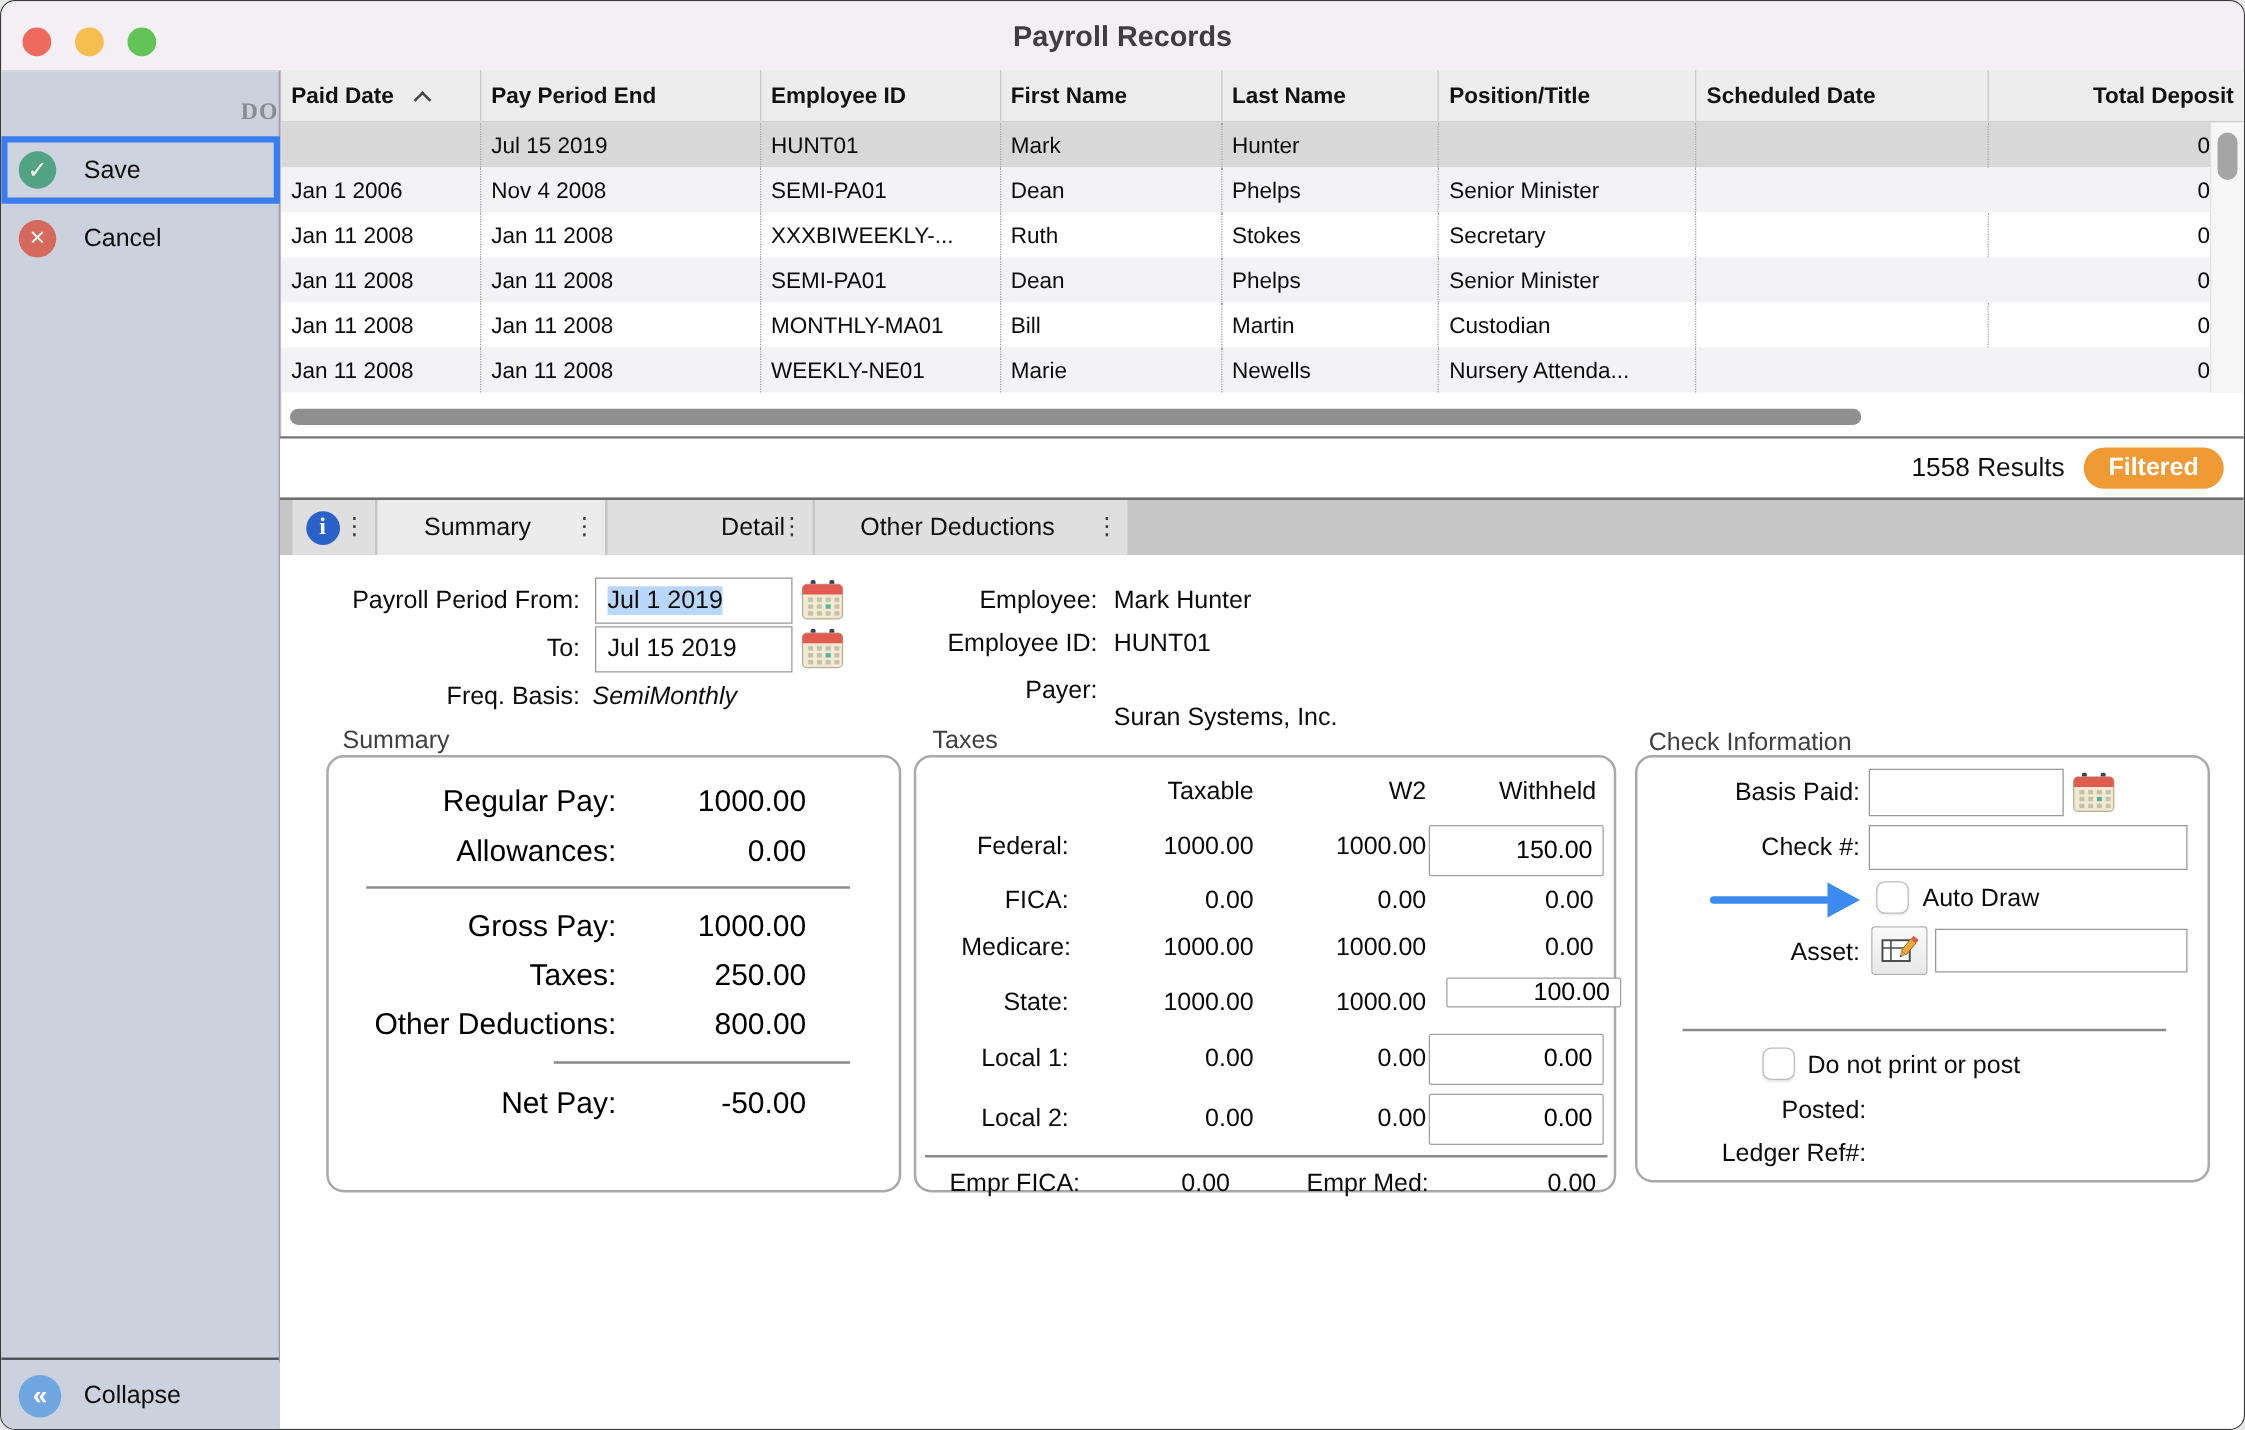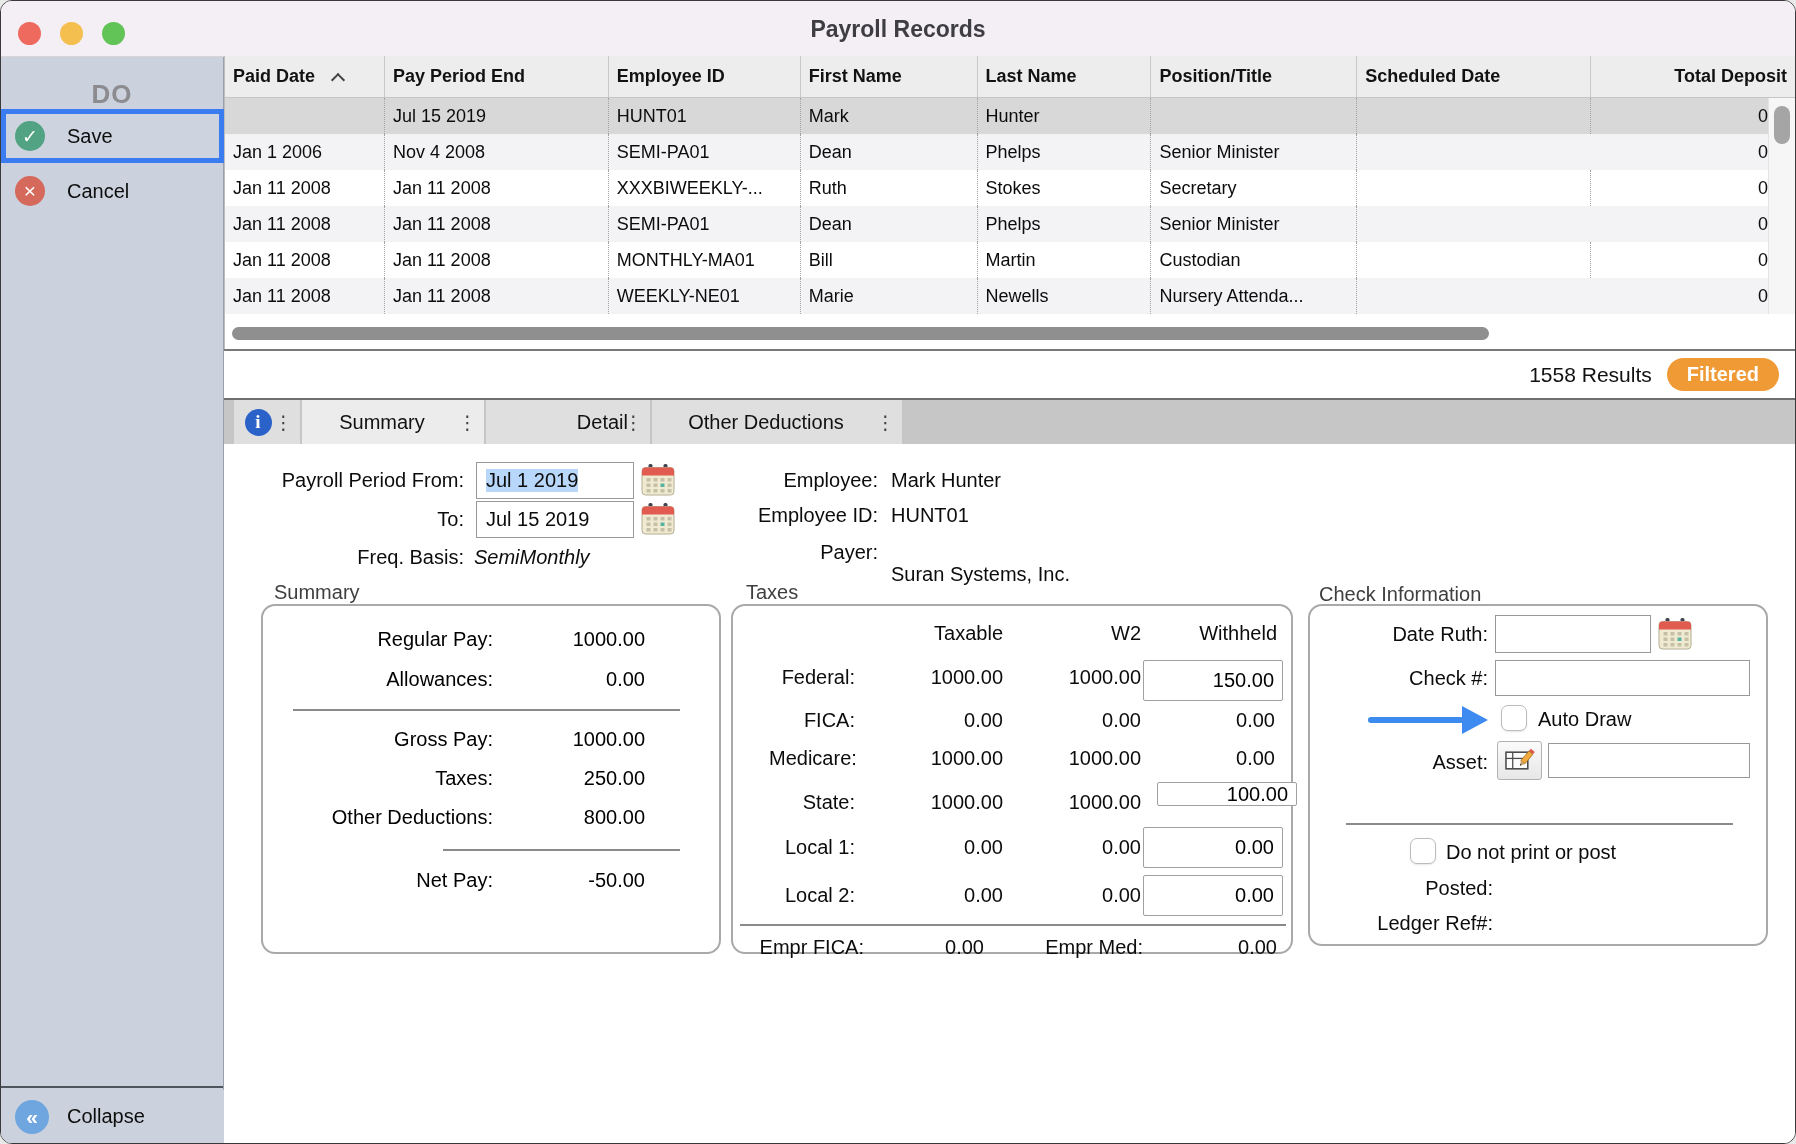--- a/index.html
+++ b/index.html
@@ -13,22 +13,22 @@
   .traffic { position:absolute; top:21px; width:23px; height:23px; border-radius:50%; }
   .t-red    { left:17px;  background:var(--traffic_red); }
   .t-yellow { left:59px;  background:var(--traffic_yellow); }
   .t-green  { left:101px; background:var(--traffic_green); }
   .win-title { position:absolute; left:0; right:0; top:0; height:56px; line-height:56px;
                text-align:center; font-weight:bold; font-size:23px; color:#3d3d42; }
 
   
   .sidebar { position:absolute; left:0; top:56px; bottom:0; width:223px;
              background:var(--sidebar_bg); border-right:1px solid #9aa0ab; }
-  .sidebar-header { position:absolute; top:22px; left:0; width:100%; text-align:center;
-                    font-weight:bold; font-size:26px; color:#8b8b90; letter-spacing:1px; }
+  .sidebar-header { position:absolute; top:22px; left:0; width:100%; text-align:right;
+                    font-weight:bold; font-size:19px; color:#8b8b90; letter-spacing:1px;font-family:Liberation Serif, serif; }
   .side-item { position:absolute; left:0; width:223px; display:flex; align-items:center; }
   .save-item { top:52px; height:54px; border:5px solid var(--focus_blue); background:#cdd4df; padding-left:9px; }
   .cancel-item { top:112px; height:44px; padding-left:14px; }
   .circle-icon { width:30px; height:30px; border-radius:50%; color:#fff; display:flex;
                  align-items:center; justify-content:center; font-size:19px; flex:none; }
   .save-circle { background:var(--save_green); }
   .cancel-circle { background:var(--cancel_red); font-size:21px; }
   .side-label { margin-left:22px; font-size:20px; color:#0d0d0d; }
   .collapse-divider { position:absolute; bottom:55px; left:0; width:100%; height:2px; background:#50565e; }
   .collapse-item { position:absolute; bottom:0; left:0; width:223px; height:53px;
@@ -88,21 +88,21 @@
   .textbox { position:absolute; background:#fff; border:1px solid #989898; font-size:20px;
              display:flex; align-items:center; padding:0 9px; color:#0c0c0c; }
   .sel-text { background:var(--selection_blue); }
   .cal-btn { position:absolute; width:34px; height:32px; cursor:pointer; }
 
   
   .group-title { position:absolute; font-size:20px; color:#3f3f3f; }
   .panel { position:absolute; background:#fff; border:2px solid #a9a9a9; border-radius:14px; }
 
   
-  .srow { position:absolute; left:0; width:100%; height:26px; font-size:20px; }
+  .srow { position:absolute; left:0; width:100%; height:26px; font-size:24px; }
   .srow .lab { position:absolute; left:0; width:230px; text-align:right; }
   .srow .val { position:absolute; left:230px; width:152px; text-align:right; }
   .sdiv { position:absolute; height:2px; background:#8a8a8a; }
 
   
   .txt-r { position:absolute; font-size:20px; text-align:right; color:#0c0c0c; }
   .tx-box { position:absolute; border:1px solid #a0a0a0; border-radius:2px; background:#fff;
             display:flex; align-items:center; justify-content:flex-end; font-size:20px; padding-right:8px; }
 
   
@@ -396,21 +396,21 @@
       <div class="sdiv" style="left:7px;top:318px;width:546px;"></div>
 
       <div class="txt-r" style="left:0;top:330px;width:131px;">Empr FICA:</div>
       <div class="txt-r" style="left:131px;top:330px;width:120px;">0.00</div>
       <div class="txt-r" style="left:297px;top:330px;width:113px;">Empr Med:</div>
       <div class="txt-r" style="left:410px;top:330px;width:134px;">0.00</div>
     </div>
 
     <div class="group-title" style="left:1095px;top:139px;">Check Information</div>
     <div class="panel" style="left:1084px;top:160px;width:460px;height:342px;">
-      <div class="txt-r" style="left:0;top:17px;width:178px;">Date Ruth:</div>
+      <div class="txt-r" style="left:0;top:17px;width:178px;">Basis Paid:</div>
       <div class="textbox" style="left:185px;top:9px;width:156px;height:38px;">
         <span></span>
       </div>
       <div class="cal-btn" style="left:348px;top:12px;">
         <svg viewBox="0 0 34 32" width="34" height="32">
           <rect x="7.5" y="0" width="4" height="8" rx="1.5" fill="#3e4450"></rect>
           <rect x="22.5" y="0" width="4" height="8" rx="1.5" fill="#3e4450"></rect>
           <rect x="1" y="3.5" width="32" height="27.5" rx="3.5" fill="#f0ead3" stroke="#b4ae93"></rect>
           <path d="M1 11.5 V7 a3.5 3.5 0 0 1 3.5 -3.5 h25 a3.5 3.5 0 0 1 3.5 3.5 v4.5 Z" fill="#e15b50"></path>
           <g fill="#c6c0a6">

